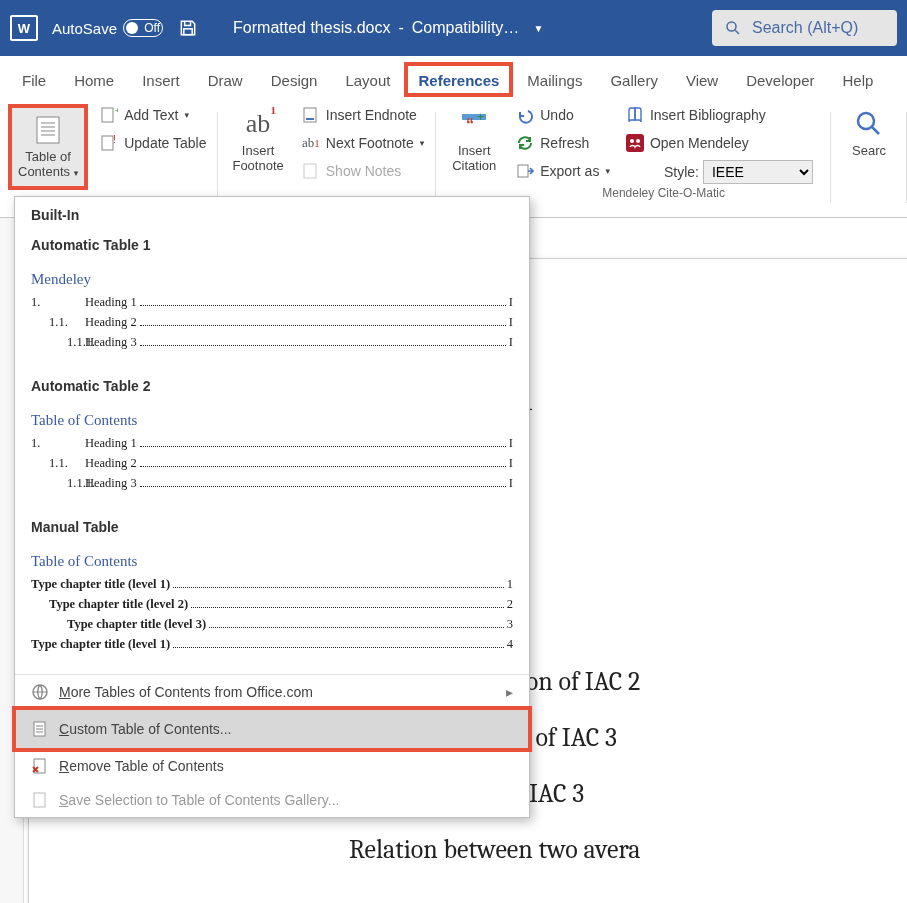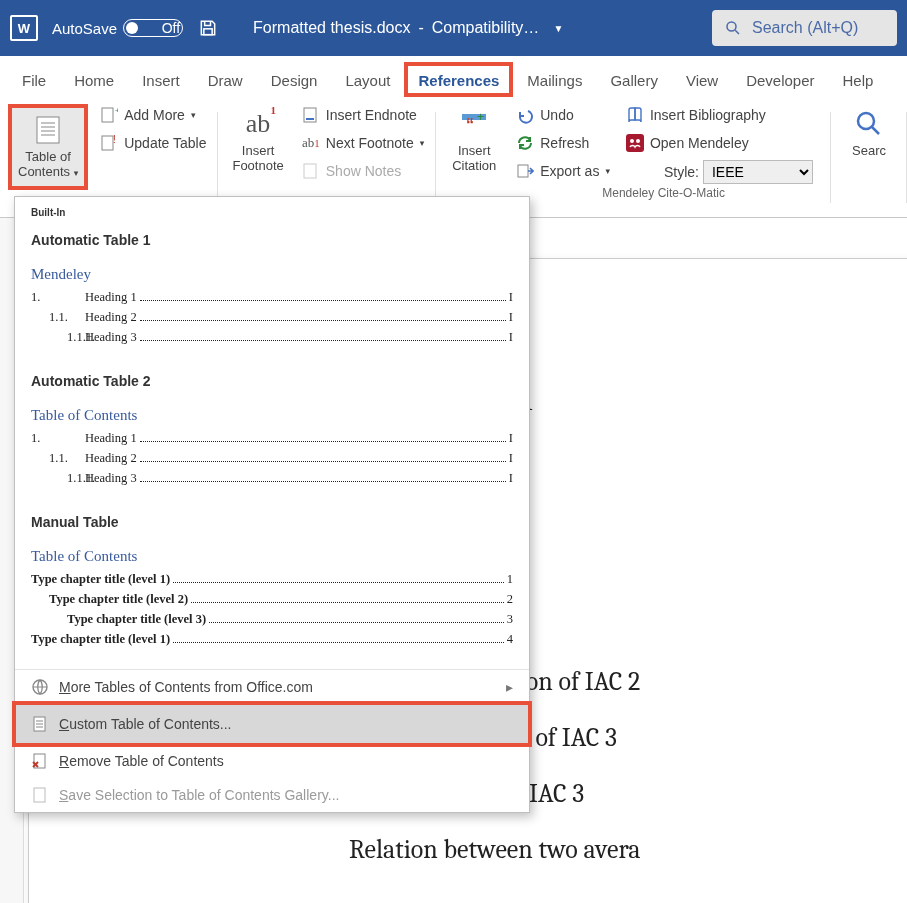--- a/index.html
+++ b/index.html
@@ -32,23 +32,23 @@
     gap: 14px;
   }
   .word-icon {
     width: 28px; height: 26px;
     border: 2px solid #fff; border-radius: 2px;
     display: flex; align-items: center; justify-content: center;
     font-weight: bold; font-size: 13px;
   }
   .autosave { display: flex; align-items: flex-end; gap: 6px; font-size: 15px; }
   .toggle {
-    width: 60px; height: 18px; border: 1.5px solid #fff; border-radius: 10px;
+    width: 40px; height: 18px; border: 1.5px solid #fff; border-radius: 10px;
     display: flex; align-items: center; justify-content: flex-end;
-    padding: 0 2px; font-size: 14px; gap:2px; position:relative;
+    padding: 0 2px; font-size: 12px; gap:2px; position:relative;
   }
   .toggle::before { content:""; width:12px; height:12px; background:#fff; border-radius:50%; position:absolute; left:2px; }
   .save-icon { width:22px; height:22px; display:flex; align-items:center; justify-content:center; }
   .save-icon svg { width:20px; height:20px; }
   .doctitle { font-size: 16px; flex: 0 0 auto; margin-left: 20px; display:flex; align-items:center; gap:8px; }
   .doctitle .caret { font-size:10px; margin-left:6px;}
   .searchbox {
     margin-left: auto;
     background: #e5e5e5;
     color: #555;
@@ -143,21 +143,21 @@
   .dropdown {
     position: absolute;
     left: 14px; top: 196px;
     width: 516px;
     background: #fff;
     border: 1px solid #bfbfbf;
     box-shadow: 3px 4px 10px rgba(0,0,0,.25);
     z-index: 10;
   }
   .dd-section-head {
-    font-weight: 600; font-size: 10px;
+    font-weight: 600; font-size: 14px;
     padding: 10px 16px 8px; color:#333;
   }
   .dd-gallery-item {
     padding: 6px 16px 20px;
   }
   .dd-gallery-item .title {
     font-weight: 600; font-size: 14px; color:#333; margin-bottom: 10px;
   }
   .dd-preview {
     border: 0; padding: 8px 0 0 0;
@@ -281,21 +281,21 @@
 Contents</span> <span style="font-size:9px;">▾</span></div>
       </div>
       <div class="rowbtns">
         <div class="smallbtn">
           <span class="sico">
             <svg viewBox="0 0 18 18">
                 <rect x="2" y="2" width="11" height="14" fill="#fff" stroke="#888"></rect>
                 <text x="15" y="7" font-size="8" fill="#2a8a3a">+</text>
               </svg>
           </span>
-          <span>Add More</span>
+          <span>Add Text</span>
           <span style="font-size:9px;">▾</span>
         </div>
         <div class="smallbtn">
           <span class="sico">
             <svg viewBox="0 0 18 18">
                 <rect x="2" y="2" width="11" height="14" fill="#fff" stroke="#888"></rect>
                 <text x="13" y="9" font-size="10" fill="#c0392b">!</text>
               </svg>
           </span>
           <span>Update Table</span>

